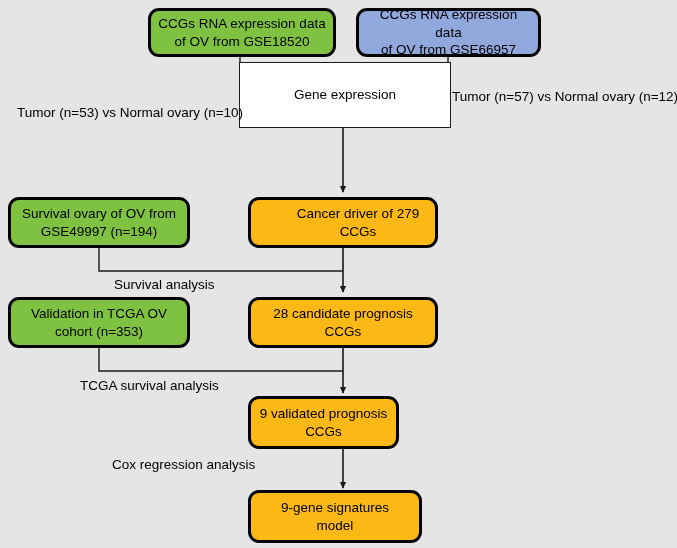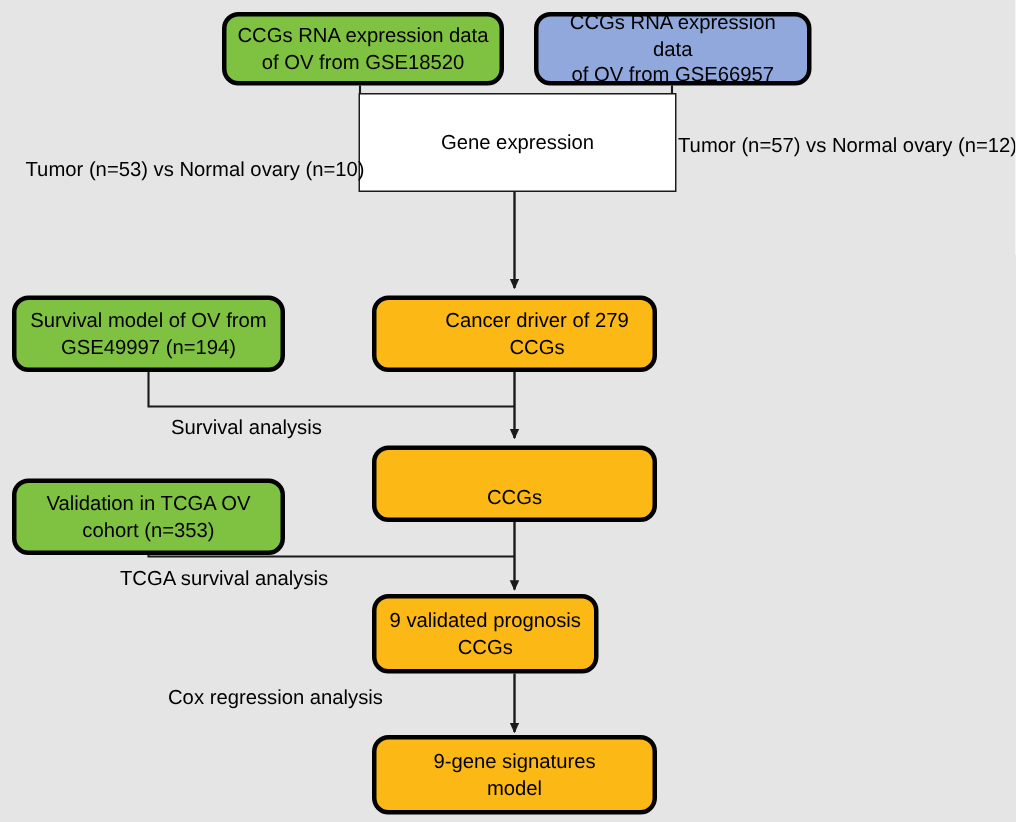--- a/index.html
+++ b/index.html
@@ -100,54 +100,54 @@
   </div>
 
   <div class="node node-plain" style="left:239px; top:62px; width:212px; height:66px;">
     <span>
       <span>Gene expression</span><br>
     </span>
   </div>
 
   <div class="node node-green" style="left:8px; top:197px; width:182px; height:51px;">
     <span>
-      <span>Survival model of OV from</span><br>
+      <span>Survival ovary of OV from</span><br>
       <span>GSE49997 (n=194)</span>
     </span>
   </div>
 
   <div class="node node-orange" style="left:248px; top:197px; width:190px; height:51px;padding-left:36px;">
     <span>
       <span>Cancer driver of 279</span><br>
       <span>CCGs</span>
     </span>
   </div>
 
-  <div class="node node-green" style="left:8px; top:297px; width:182px; height:51px;margin-top:22px;">
+  <div class="node node-green" style="left:8px; top:297px; width:182px; height:51px;">
     <span>
       <span>Validation in TCGA OV</span><br>
       <span>cohort (n=353)</span>
     </span>
   </div>
 
   <div class="node node-orange" style="left:248px; top:297px; width:190px; height:51px;">
     <span>
-      <br>
+      <span>28 candidate prognosis</span><br>
       <span>CCGs</span>
     </span>
   </div>
 
   <div class="node node-orange" style="left:248px; top:396px; width:151px; height:53px;">
     <span>
       <span>9 validated prognosis</span><br>
       <span>CCGs</span>
     </span>
   </div>
 
-  <div class="node node-orange" style="left:248px; top:490px; width:190px; height:53px;">
+  <div class="node node-orange" style="left:248px; top:490px; width:174px; height:53px;">
     <span>
       <span>9-gene signatures</span><br>
       <span>model</span>
     </span>
   </div>
 
   <div class="edge-label" style="left:4px; top:104px;margin-left:13px;">Tumor (n=53) vs Normal ovary (n=10)</div>
 
   <div class="edge-label" style="left:452px; top:88px;">Tumor (n=57) vs Normal ovary (n=12)</div>
 

